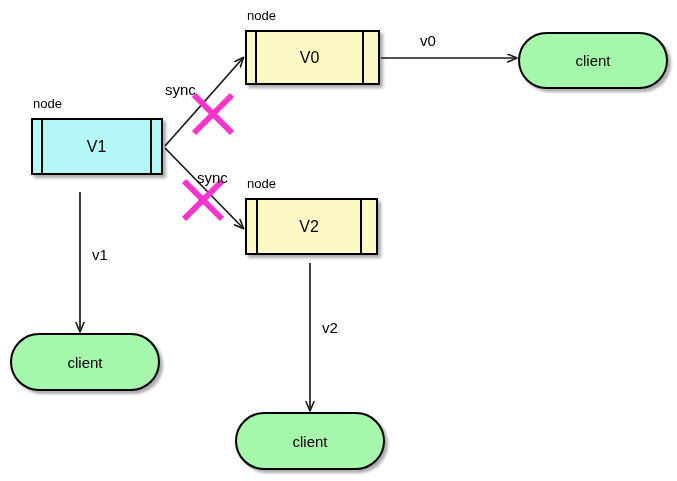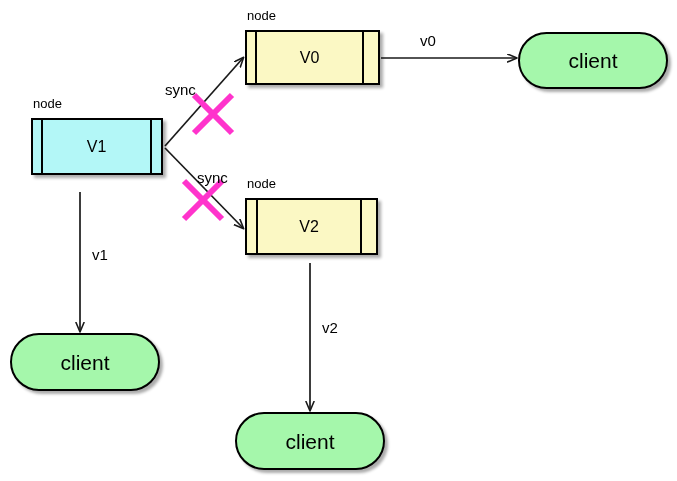--- a/index.html
+++ b/index.html
@@ -76,21 +76,21 @@
     position: absolute;
     box-sizing: border-box;
     border: 2px solid #000000;
     border-radius: 30px;
     display: flex;
     align-items: center;
     justify-content: center;
     box-shadow: 3px 3px 3px rgba(0,0,0,0.33);
   }
   .client-label {
-    font-size: 21px;
+    font-size: 15px;
     color: #000000;
     line-height: 1;
   }
 
   
   .edge-label {
     position: absolute;
     font-size: 15px;
     color: #000000;
     line-height: 1;

